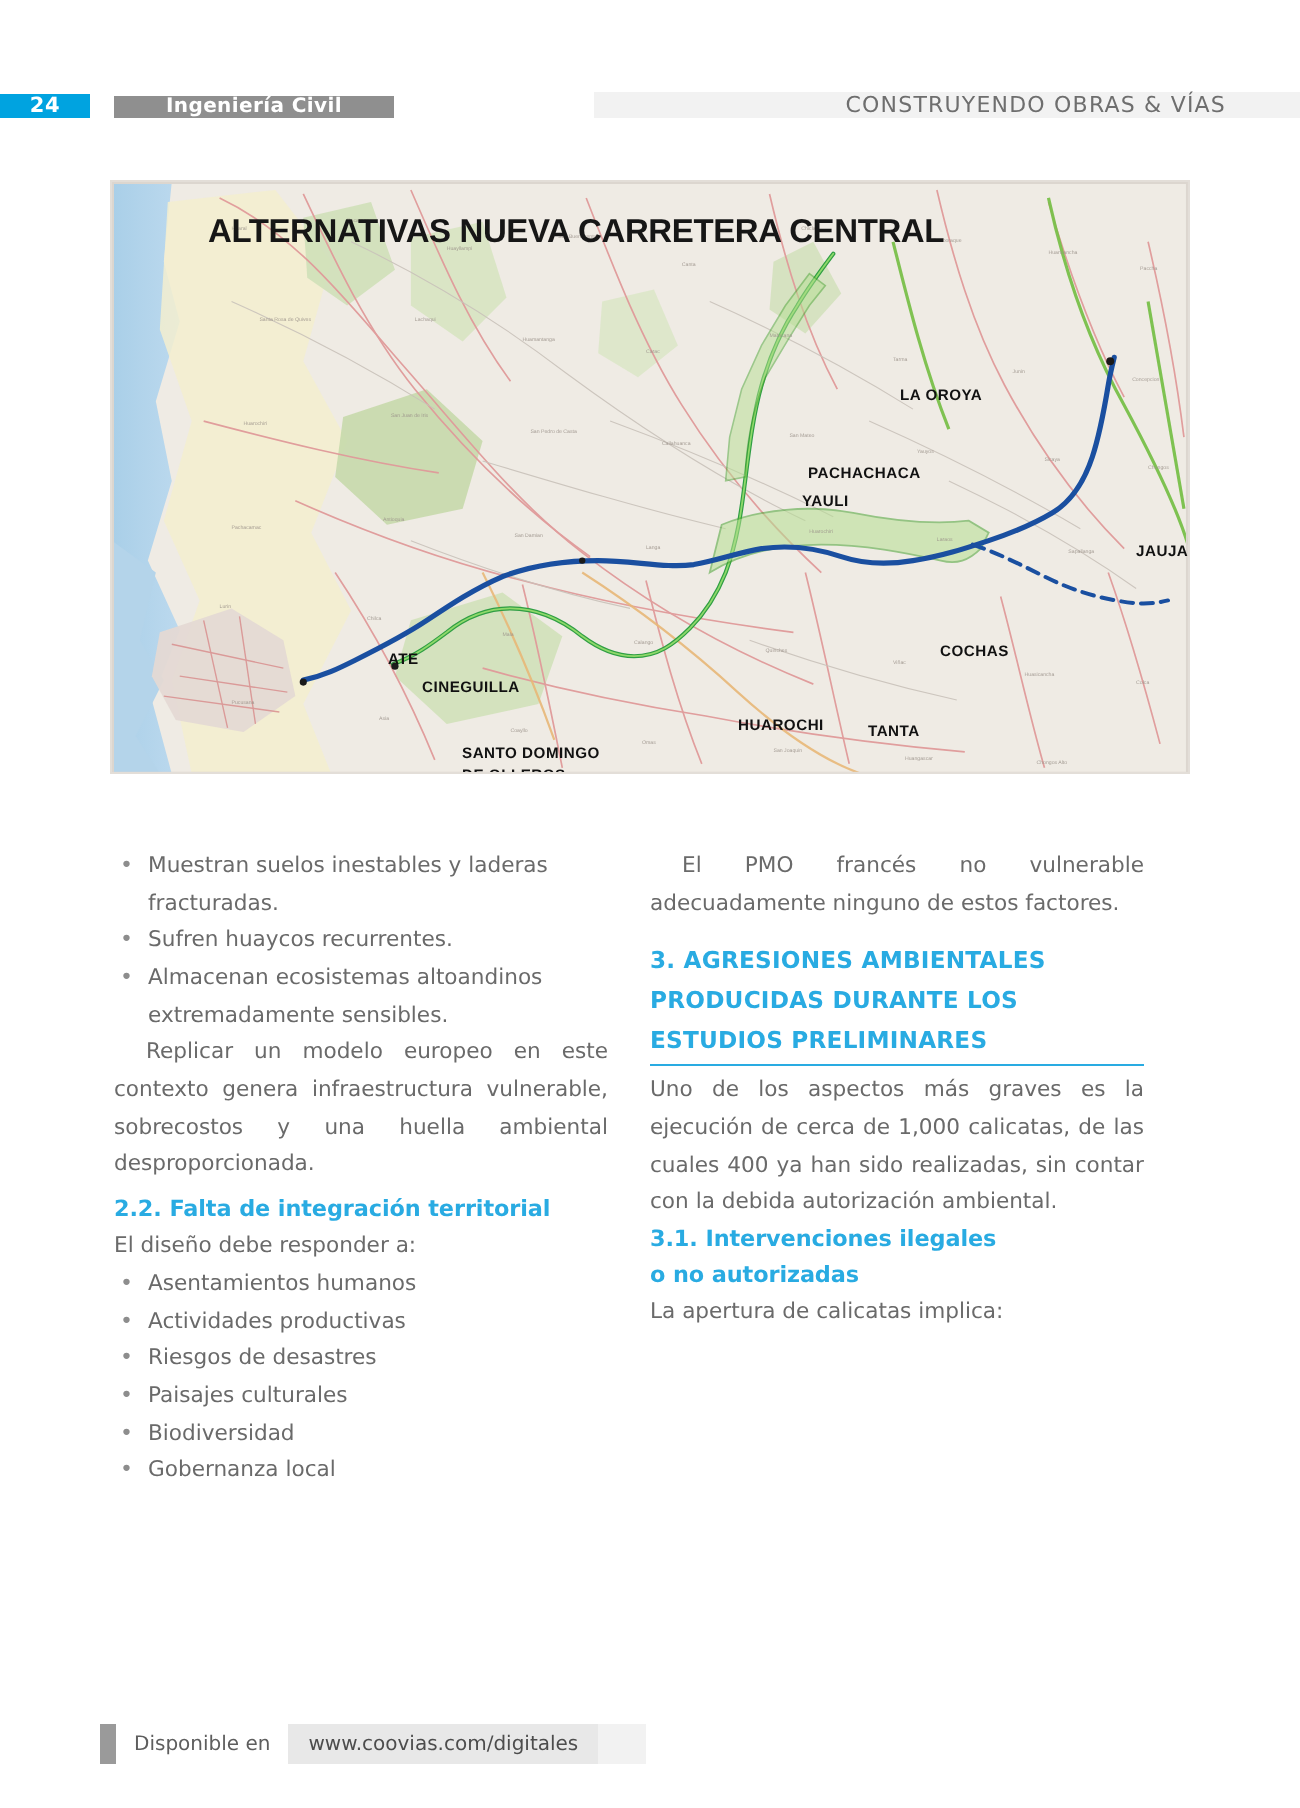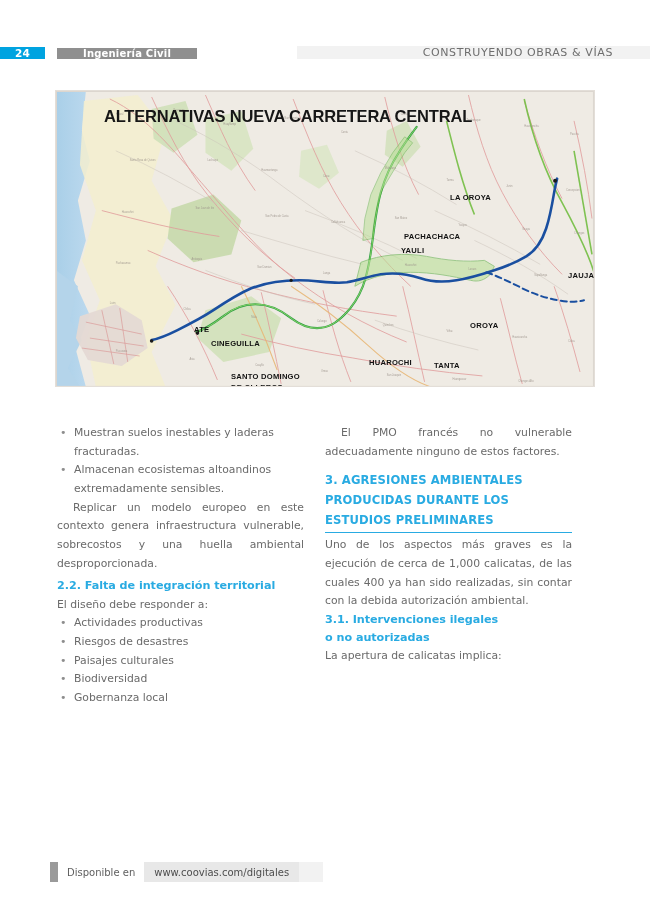--- a/index.html
+++ b/index.html
@@ -404,40 +404,42 @@
   </svg>
 
   <div class="map-title">ALTERNATIVAS NUEVA CARRETERA CENTRAL</div>
 
   <div class="city" style="left:394px; top:103px;">LA OROYA</div>
   <div class="city" style="left:348px; top:142px;">PACHACHACA</div>
   <div class="city" style="left:345px; top:156px;">YAULI</div>
   <div class="city" style="left:512px; top:181px;">JAUJA</div>
   <div class="city" style="left:138px; top:235px;">ATE</div>
   <div class="city" style="left:155px; top:249px;">CINEGUILLA</div>
-  <div class="city" style="left:414px; top:231px;">OROYA</div>
+  <div class="city" style="left:414px; top:231px;">COCHAS</div>
 
   <div class="city" style="left:313px; top:268px;">HUAROCHI</div>
   <div class="city" style="left:378px; top:271px;">TANTA</div>
   <div class="city" style="left:175px; top:282px;">SANTO DOMINGO</div>
   <div class="city" style="left:175px; top:293px;">DE OLLEROS</div>
 
 
 </div>
 
 <div class="col col-left">
   <ul class="bullets">
     <li>Muestran suelos inestables y laderas fracturadas.</li>
+    <li>Sufren huaycos recurrentes.</li>
     <li>Almacenan ecosistemas altoandinos extremadamente sensibles.</li>
   </ul>
   <p class="para">Replicar un modelo europeo en este contexto genera infraestructura vulnerable, sobrecostos y una huella ambiental desproporcionada.</p>
   <div class="spacer-xs"></div>
   <h3 class="sub-head">2.2. Falta de integración territorial</h3>
   <p class="para para-noindent">El diseño debe responder a:</p>
   <ul class="bullets">
+    <li>Asentamientos humanos</li>
     <li>Actividades productivas</li>
     <li>Riesgos de desastres</li>
     <li>Paisajes culturales</li>
     <li>Biodiversidad</li>
     <li>Gobernanza local</li>
   </ul>
 </div>
 
 <div class="col col-right">
   <p class="para">El PMO francés no vulnerable adecuadamente ninguno de estos factores.</p>

